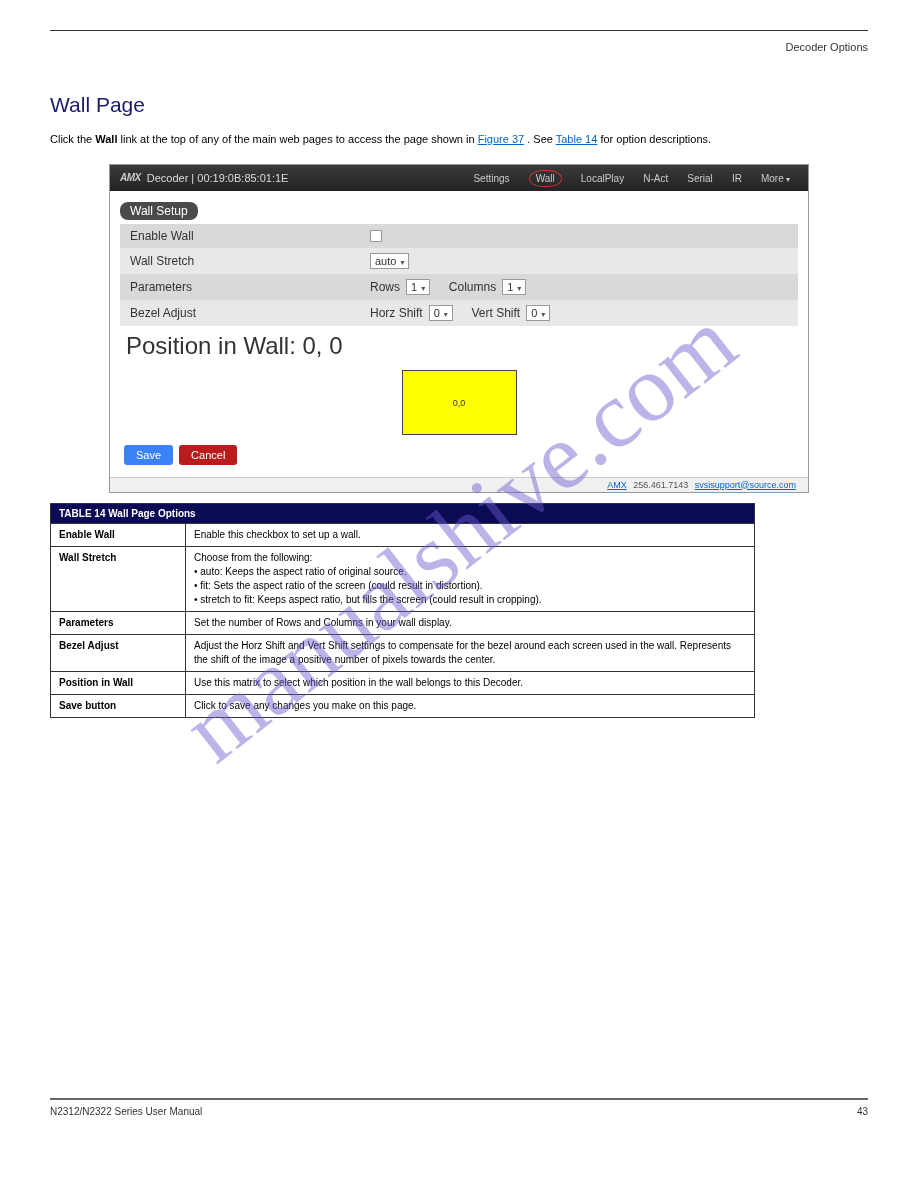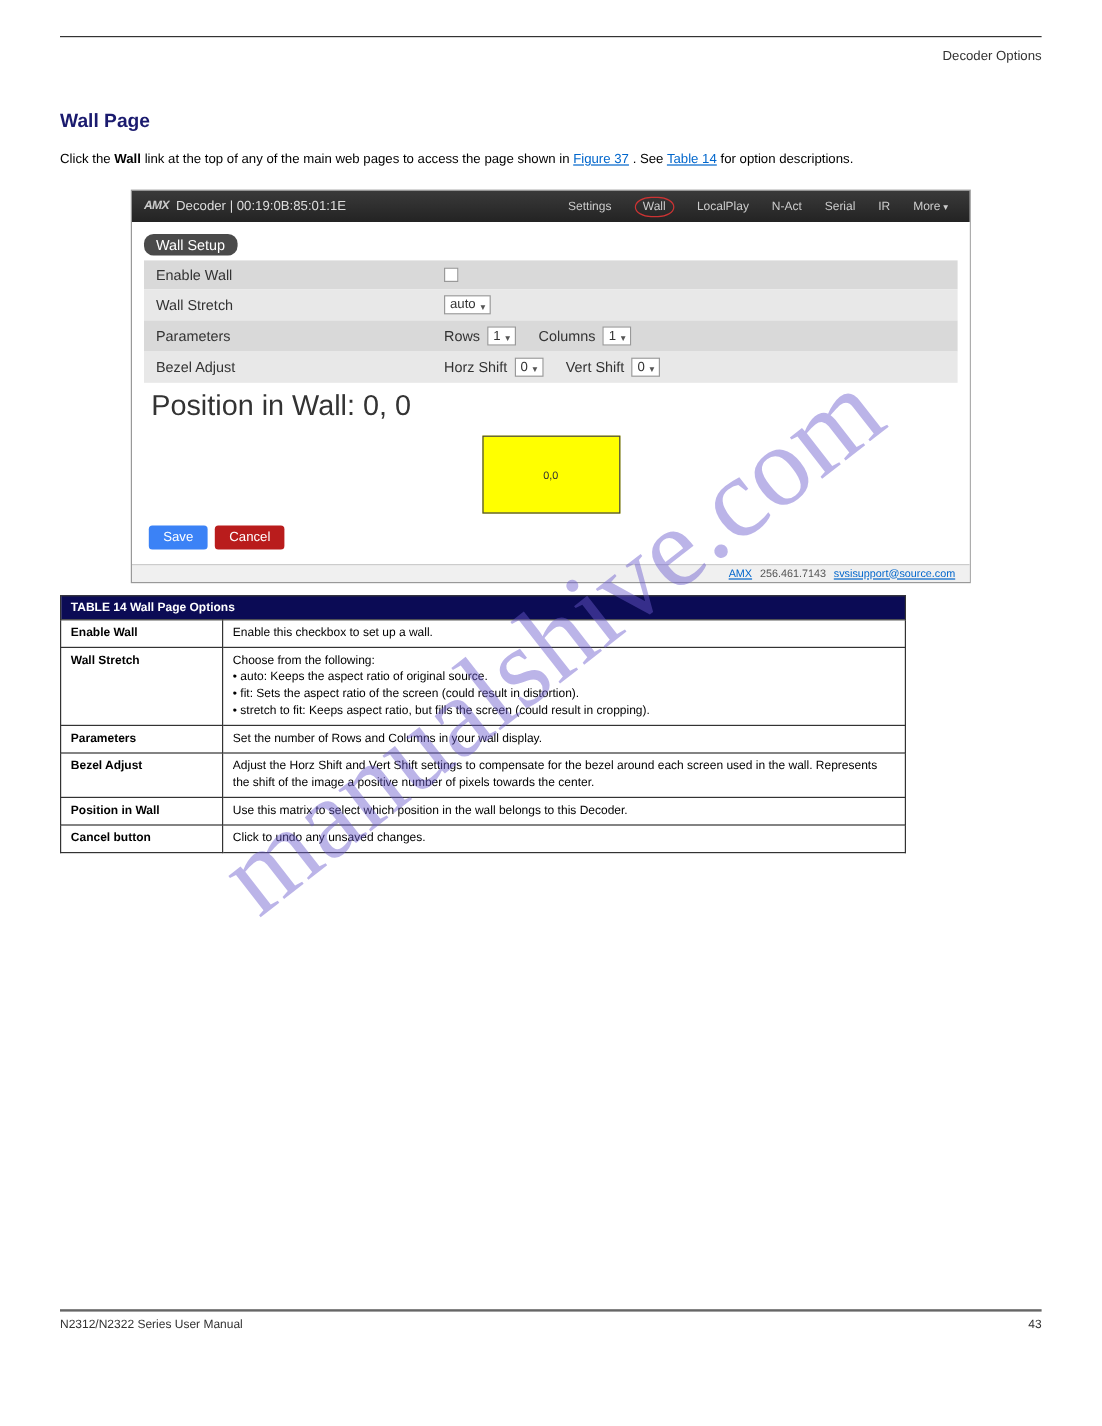--- a/index.html
+++ b/index.html
@@ -17,22 +17,22 @@
     border-top: 1px solid #333;
     margin: 30px 0 10px 0;
   }
   .header-text {
     text-align: right;
     font-size: 11px;
     color: #333;
     margin-bottom: 40px;
   }
   .section-title {
-    font-size: 16px;
-    font-weight: bold;
+    font-size: 21px;
+    font-weight: normal;
     color: #1a1a6e;
     margin-bottom: 14px;
   }
   .intro-text {
     font-size: 11px;
     line-height: 1.5;
     margin-bottom: 16px;
   }
   .intro-text a, .link { color: #0066cc; text-decoration: underline; }
   .screenshot-outer {
@@ -307,22 +307,22 @@
         </tr>
         <tr>
           <td class="col1">Bezel Adjust</td>
           <td style="white-space: pre-line;">Adjust the Horz Shift and Vert Shift settings to compensate for the bezel around each screen used in the wall. Represents the shift of the image a positive number of pixels towards the center.</td>
         </tr>
         <tr>
           <td class="col1">Position in Wall</td>
           <td style="white-space: pre-line;">Use this matrix to select which position in the wall belongs to this Decoder.</td>
         </tr>
         <tr>
-          <td class="col1">Cancel button</td>
-          <td style="white-space: pre-line;">Click to undo any unsaved changes.</td>
+          <td class="col1">Save button</td>
+          <td style="white-space: pre-line;">Click to save any changes you make on this page.</td>
         </tr>
       </tbody>
   </table>
 
   <div class="bottom-area">
     <div class="left">N2312/N2322 Series User Manual</div>
     <div class="right">43</div>
   </div>
 </div>
 

